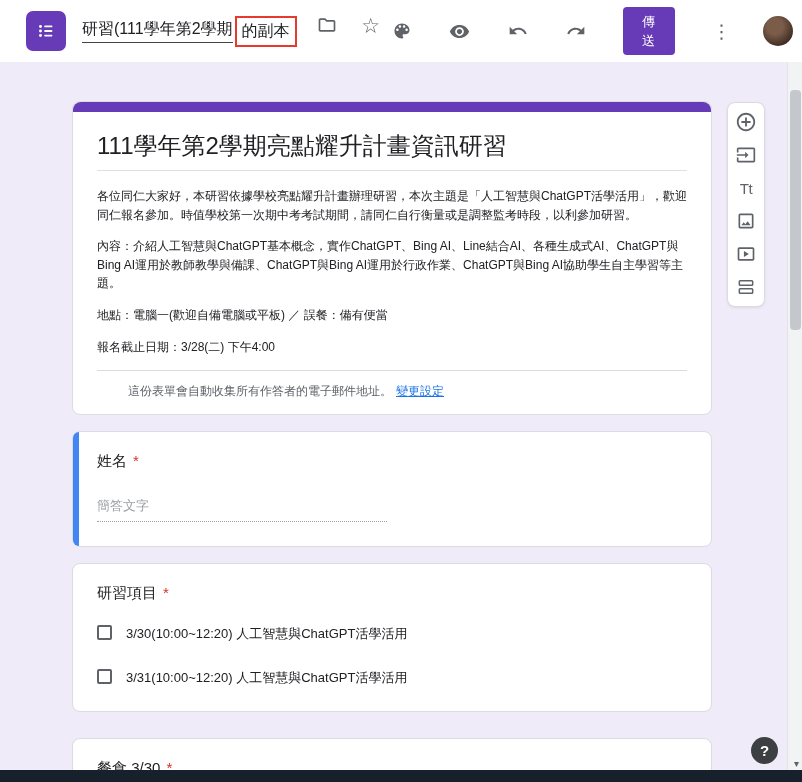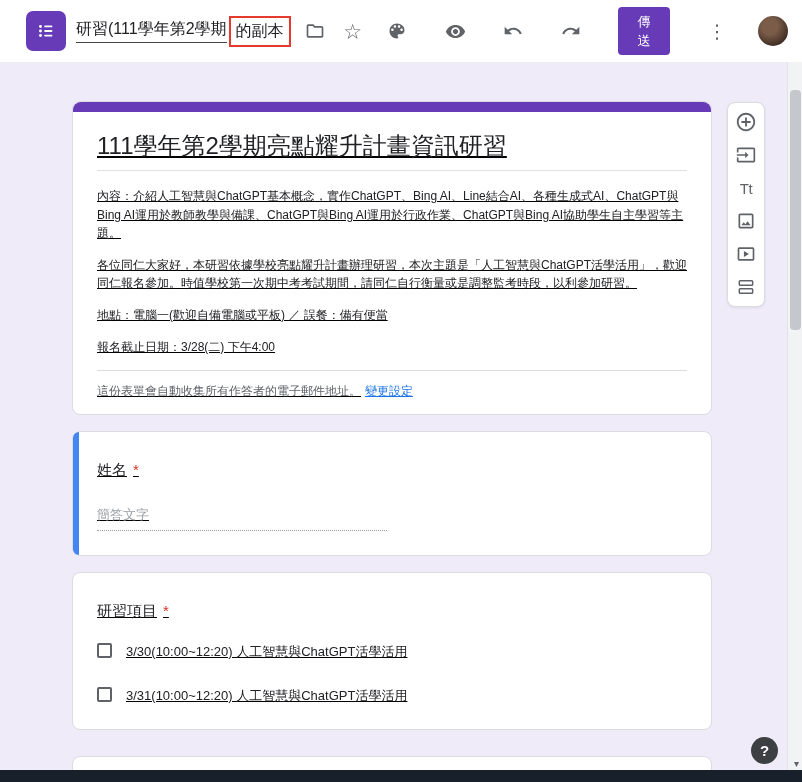--- a/index.html
+++ b/index.html
@@ -7,21 +7,21 @@
   body { font-family: "Liberation Sans", "DejaVu Sans", sans-serif; background: #fff; }
 
   .app { position: relative; width: 802px; height: 782px; overflow: hidden; background: #f0ebf8; }
 
   
   .topbar {
     position: absolute; top: 0; left: 0; right: 0; height: 62px;
     background: #fff; display: flex; align-items: center; justify-content: space-between;
     padding: 0 14px 0 16px; z-index: 5;
   }
-  .topbar-left { display: flex; align-items: center; gap: 10px; padding-left: 10px; }
+  .topbar-left { display: flex; gap: 16px; padding-left: 10px; }
   .logo {
     width: 40px; height: 40px; border-radius: 7px; background: #673ab7;
     display: flex; align-items: center; justify-content: center; cursor: pointer; flex: 0 0 auto;
   }
   .title-wrap { display: flex; align-items: center; font-size: 16px; color: #202124; white-space: nowrap; }
   .title-text { border-bottom: 1.5px solid #444; padding-bottom: 2px; }
   .title-suffix { border: 2.5px solid #e8392f; padding: 3px 5px; margin-left: 2px; }
   .hicon { color: #5f6368; display: inline-flex; align-items: center; justify-content: center;
            width: 28px; height: 28px; cursor: pointer; }
   .star-glyph { font-size: 21px; line-height: 1; }
@@ -48,33 +48,33 @@
   .tab.active::after { content: ""; position: absolute; left: 0; right: 0; bottom: 0; height: 3px;
                        background: #673ab7; border-radius: 3px 3px 0 0; }
 
   
   .content {
     position: absolute; top: 93px; left: 0; right: 15px; bottom: 12px;
     background: #f0ebf8; overflow: hidden; padding: 8px 0 0 72px;
   }
   .card {
     width: 640px; background: #fff; border: 1px solid #dadce0; border-radius: 8px;
-    margin-bottom: 16px; position: relative; text-decoration: underline;
+    margin-bottom: 16px; position: relative;
   }
   .card-topstrip { height: 10px; background: #673ab7; border-radius: 8px 8px 0 0; }
   .card-body { padding: 18px 24px 14px; }
 
   .form-title { font-size: 24px; font-weight: 400; color: #202124; padding-bottom: 8px;
                 border-bottom: 1px solid #e0e0e0; margin-bottom: 16px; cursor: text; }
   .desc p { font-size: 12px; line-height: 1.55; color: #202124; margin-bottom: 13px; cursor: text; }
   .collect-divider { border-top: 1px solid #dadce0; margin: 14px 0 12px; }
-  .collect-row { font-size: 12px; color: #5f6368; }
+  .collect-row { font-size: 12px; color: #5f6368; margin-left: 31px; }
   .collect-row a { color: #1a73e8; text-decoration: underline; cursor: pointer; margin-left: 4px; }
 
-  .q-card .card-body { padding: 29px 24px 24px; }
+  .q-card .card-body { padding: 20px 24px 24px; }
   .q-card.selected::before {
     content: ""; position: absolute; left: 0; top: 0; bottom: 0; width: 6px;
     background: #4285f4; border-radius: 8px 0 0 8px;
   }
   .q-title { font-size: 15px; color: #202124; cursor: text; }
   .req { color: #d93025; margin-left: 6px; }
   .short-answer { margin-top: 26px; width: 290px; padding-bottom: 6px;
                   border-bottom: 1px dotted #9aa0a6; color: #9aa0a6; font-size: 13px; cursor: pointer; }
   .opt-row { display: flex; align-items: flex-start; gap: 14px; margin-top: 22px; cursor: pointer; }
   .checkbox { width: 15px; height: 15px; border: 2px solid #5f6368; border-radius: 2px; flex: 0 0 auto; }
@@ -167,22 +167,22 @@
   </header>
 
 
   <main class="content">
 
     <section class="card">
       <div class="card-topstrip"></div>
       <div class="card-body">
         <h1 class="form-title">111學年第2學期亮點耀升計畫資訊研習</h1>
         <div class="desc">
+          <p>各位同仁大家好，本研習依據學校亮點耀升計畫辦理研習，本次主題是「人工智慧與ChatGPT活學活用」，歡迎同仁報名參加。時值學校第一次期中考考試期間，請同仁自行衡量或是調整監考時段，以利參加研習。</p>
           <p>內容：介紹人工智慧與ChatGPT基本概念，實作ChatGPT、Bing AI、Line結合AI、各種生成式AI、ChatGPT與Bing AI運用於教師教學與備課、ChatGPT與Bing AI運用於行政作業、ChatGPT與Bing AI協助學生自主學習等主題。</p>
-          <p>各位同仁大家好，本研習依據學校亮點耀升計畫辦理研習，本次主題是「人工智慧與ChatGPT活學活用」，歡迎同仁報名參加。時值學校第一次期中考考試期間，請同仁自行衡量或是調整監考時段，以利參加研習。</p>
           <p>地點：電腦一(歡迎自備電腦或平板) ／ 誤餐：備有便當</p>
           <p>報名截止日期：3/28(二) 下午4:00</p>
         </div>
         <div class="collect-divider"></div>
         <div class="collect-row">
           <span>這份表單會自動收集所有作答者的電子郵件地址。</span><a>變更設定</a>
         </div>
       </div>
     </section>
 

